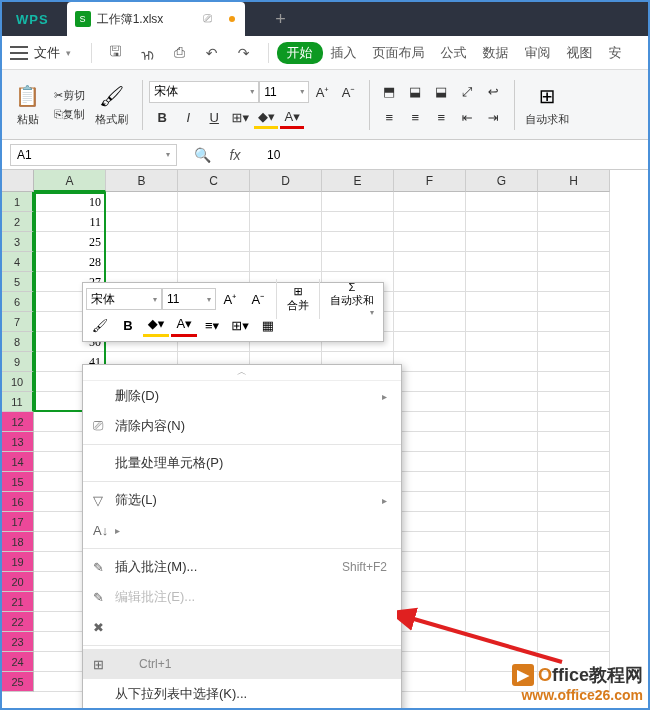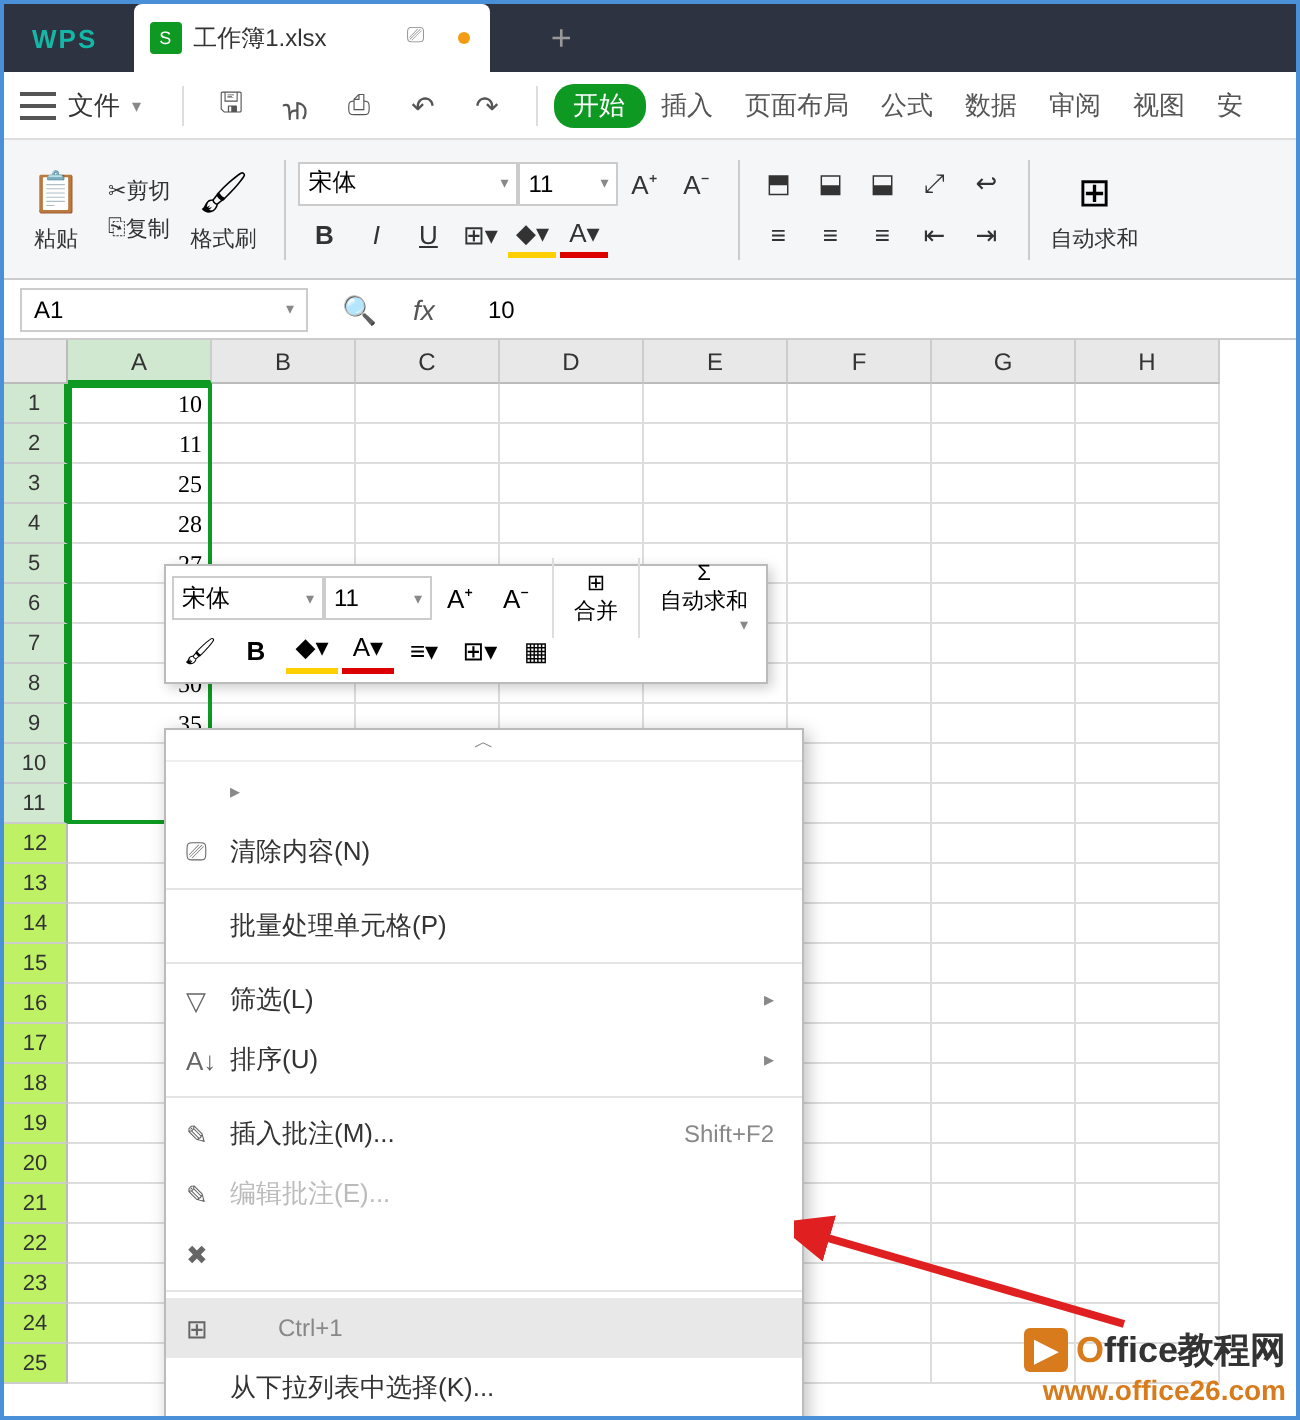--- a/index.html
+++ b/index.html
@@ -32,31 +32,31 @@
     .ribbon-row { display: flex; align-items: center; height: 26px; }
     .ribbon-small { font-size: 11px; color: #333; padding: 2px 4px; display: flex; align-items: center; }
     .ribbon-sep { width: 1px; height: 50px; background: #ccc; margin: 0 6px; }
     .dropdown { border: 1px solid #ccc; background: #fff; font-size: 12px; height: 22px; padding: 0 4px; display: flex; align-items: center; }
     .font-name { width: 110px; }
     .font-size { width: 50px; }
     .tiny-arrow { font-size: 8px; color: #888; margin-left: auto; padding-left: 4px; }
     .fmt-btn { width: 24px; height: 22px; display: flex; align-items: center; justify-content: center; font-size: 13px; color: #333; margin: 0 1px; }
     
     .namebox-row { height: 30px; display: flex; align-items: center; border-bottom: 1px solid #ccc; padding: 2px 8px;}
-    .namebox { border: 1px solid #ccc; width: 144px; height: 22px; font-size: 12px; padding: 0 6px; display: flex; align-items: center; }
+    .namebox { border: 1px solid #ccc; width: 167px; height: 22px; font-size: 12px; padding: 0 6px; display: flex; align-items: center; }
     .formula-icons { display: flex; margin: 0 10px; }
     .formula-bar { flex: 1; font-size: 12px; padding: 0 6px; }
     
     .grid-wrap { display: flex; position: relative; }
     .select-all { width: 32px; height: 22px; background: #e8e8e8; border-right: 1px solid #bbb; border-bottom: 1px solid #bbb; }
     .colheads { display: flex; }
     .colhead { width: 72px; height: 22px; background: #e8e8e8; border-right: 1px solid #ccc; border-bottom: 1px solid #bbb; text-align: center; font-size: 12px; color: #333; line-height: 22px; }
     .colhead.selected { background: #d0e8d0; border-bottom: 2px solid #0d9922; }
     .rowheads { display: flex; flex-direction: column; }
-    .rowhead { width: 32px; height: 20px; background: #bef264; border-right: 1px solid #bbb; border-bottom: 1px solid #ccc; text-align: center; font-size: 11px; color: #333; line-height: 20px; }
+    .rowhead { width: 32px; height: 20px; background: #ec4899; border-right: 1px solid #bbb; border-bottom: 1px solid #ccc; text-align: center; font-size: 11px; color: #333; line-height: 20px; }
     .rowhead.selected { background: #d0e8d0; border-right: 2px solid #0d9922; }
     .cells { display: flex; flex-direction: column; }
     .cellrow { display: flex; }
     .cell { width: 72px; height: 20px; border-right: 1px solid #ddd; border-bottom: 1px solid #ddd; font-size: 12px; padding: 0 4px; text-align: right; line-height: 20px; font-family: "SimSun", serif; }
     .selection-box { position: absolute; border: 2px solid #0d9922; pointer-events: none; }
     
     .mini-toolbar { position: absolute; background: #fff; border: 1px solid #bbb; box-shadow: 2px 2px 6px rgba(0,0,0,0.2); display: flex; flex-direction: column; padding: 3px; }
     .mini-row { display: flex; align-items: center; height: 26px; }
     .mini-row .dropdown { height: 22px; }
     .mini-btn { width: 26px; height: 24px; display: flex; align-items: center; justify-content: center; font-size: 13px; margin: 0 1px; }
@@ -321,21 +321,21 @@
           <div class="cell">50</div>
           <div class="cell"></div>
           <div class="cell"></div>
           <div class="cell"></div>
           <div class="cell"></div>
           <div class="cell"></div>
           <div class="cell"></div>
           <div class="cell"></div>
         </div>
         <div class="cellrow">
-          <div class="cell">35</div>
+          <div class="cell">41</div>
           <div class="cell"></div>
           <div class="cell"></div>
           <div class="cell"></div>
           <div class="cell"></div>
           <div class="cell"></div>
           <div class="cell"></div>
           <div class="cell"></div>
         </div>
         <div class="cellrow">
           <div class="cell">32</div>
@@ -536,40 +536,40 @@
     <div class="mini-btn">≡▾</div>
     <div class="mini-btn">⊞▾</div>
     <div class="mini-btn">▦</div>
   </div>
 </div>
 
 <div class="context-menu" id="ctxmenu" style="left:80px; top:362px;">
   <div class="ctx-collapse">︿</div>
 <div class="ctx-item">
       <span class="ctx-icon"></span>
+      <span class="ctx-label">删除(D)</span>
       <span class="ctx-arrow">▸</span>
     </div>
     <div class="ctx-item">
       <span class="ctx-icon">⎚</span>
       <span class="ctx-label">清除内容(N)</span>
     </div>
     <div class="ctx-sep"></div>
     <div class="ctx-item">
       <span class="ctx-icon"></span>
       <span class="ctx-label">批量处理单元格(P)</span>
     </div>
     <div class="ctx-sep"></div>
     <div class="ctx-item">
       <span class="ctx-icon">▽</span>
       <span class="ctx-label">筛选(L)</span>
       <span class="ctx-arrow">▸</span>
     </div>
     <div class="ctx-item">
       <span class="ctx-icon">A↓</span>
-      <span class="ctx-label">排序(U)</span>
       <span class="ctx-arrow">▸</span>
     </div>
     <div class="ctx-sep"></div>
     <div class="ctx-item">
       <span class="ctx-icon">✎</span>
       <span class="ctx-label">插入批注(M)...</span>
       <span class="ctx-shortcut">Shift+F2</span>
     </div>
     <div class="ctx-item disabled">
       <span class="ctx-icon">✎</span>

